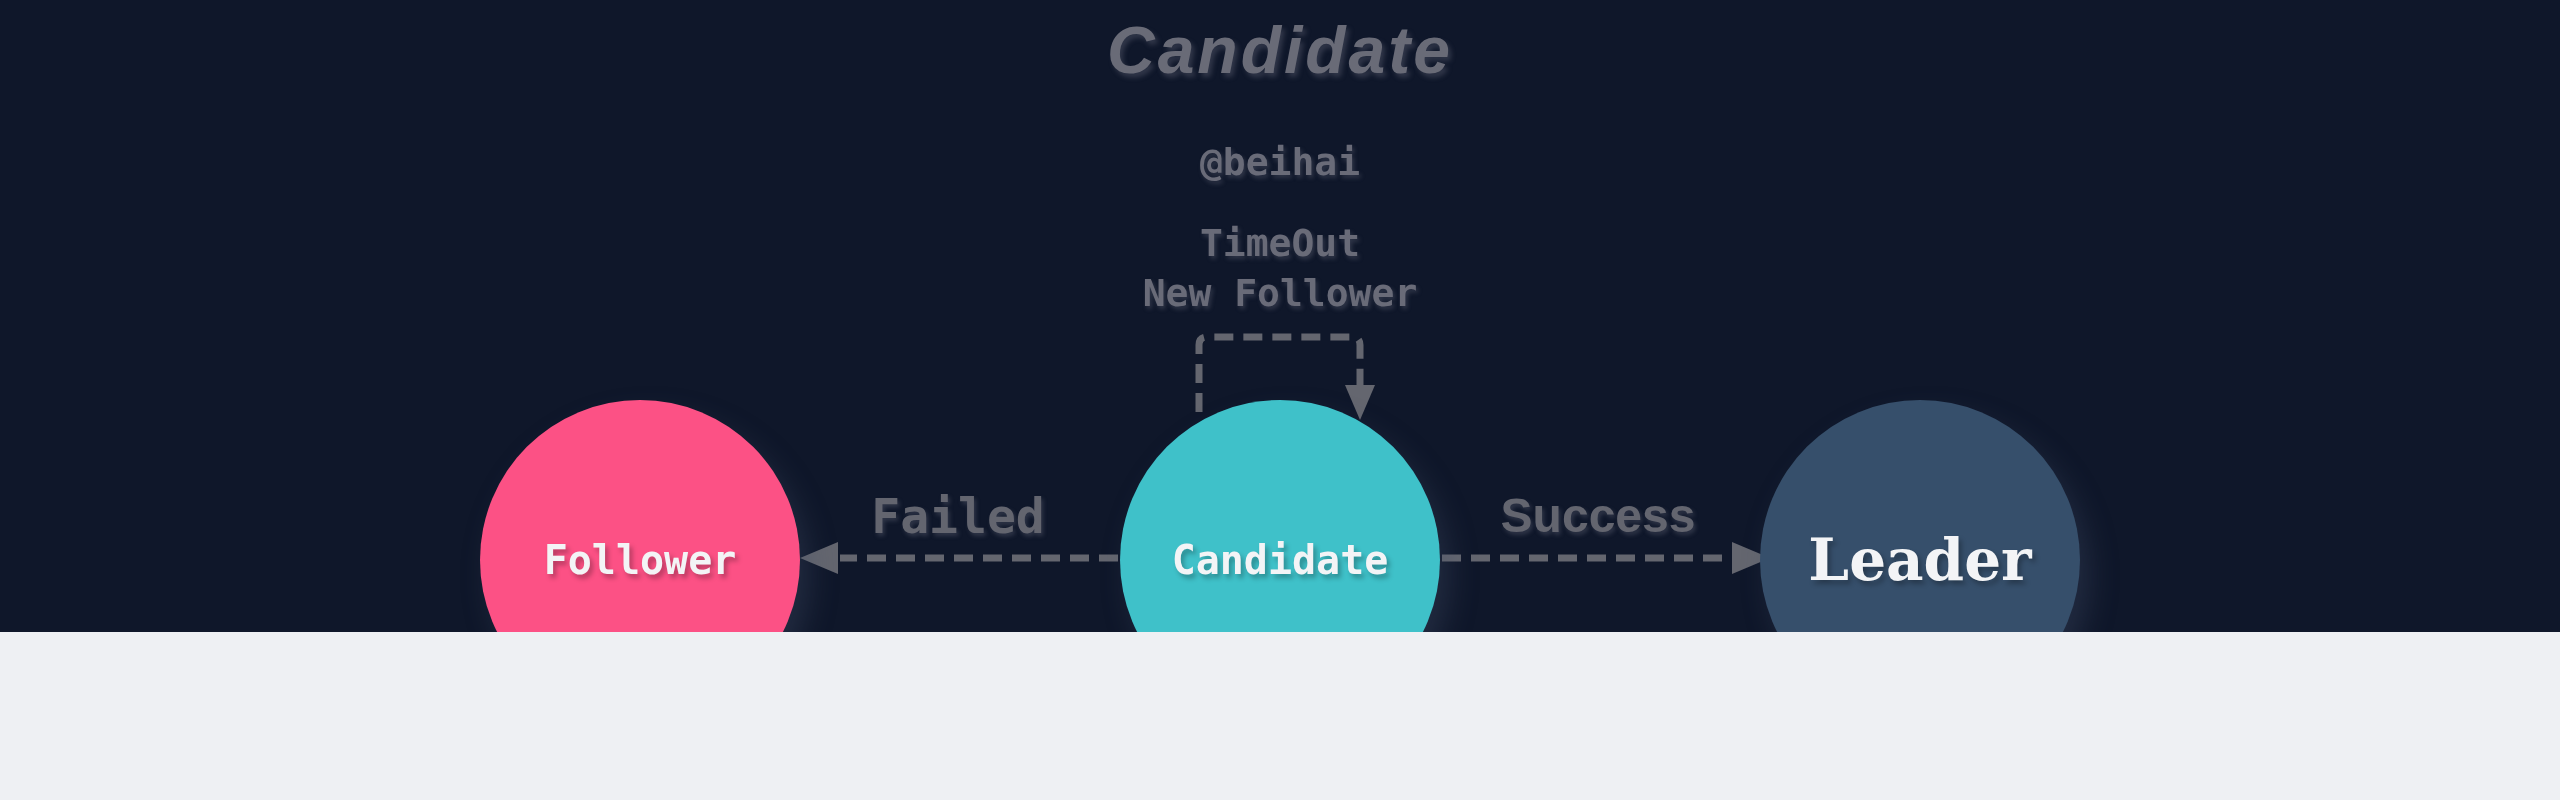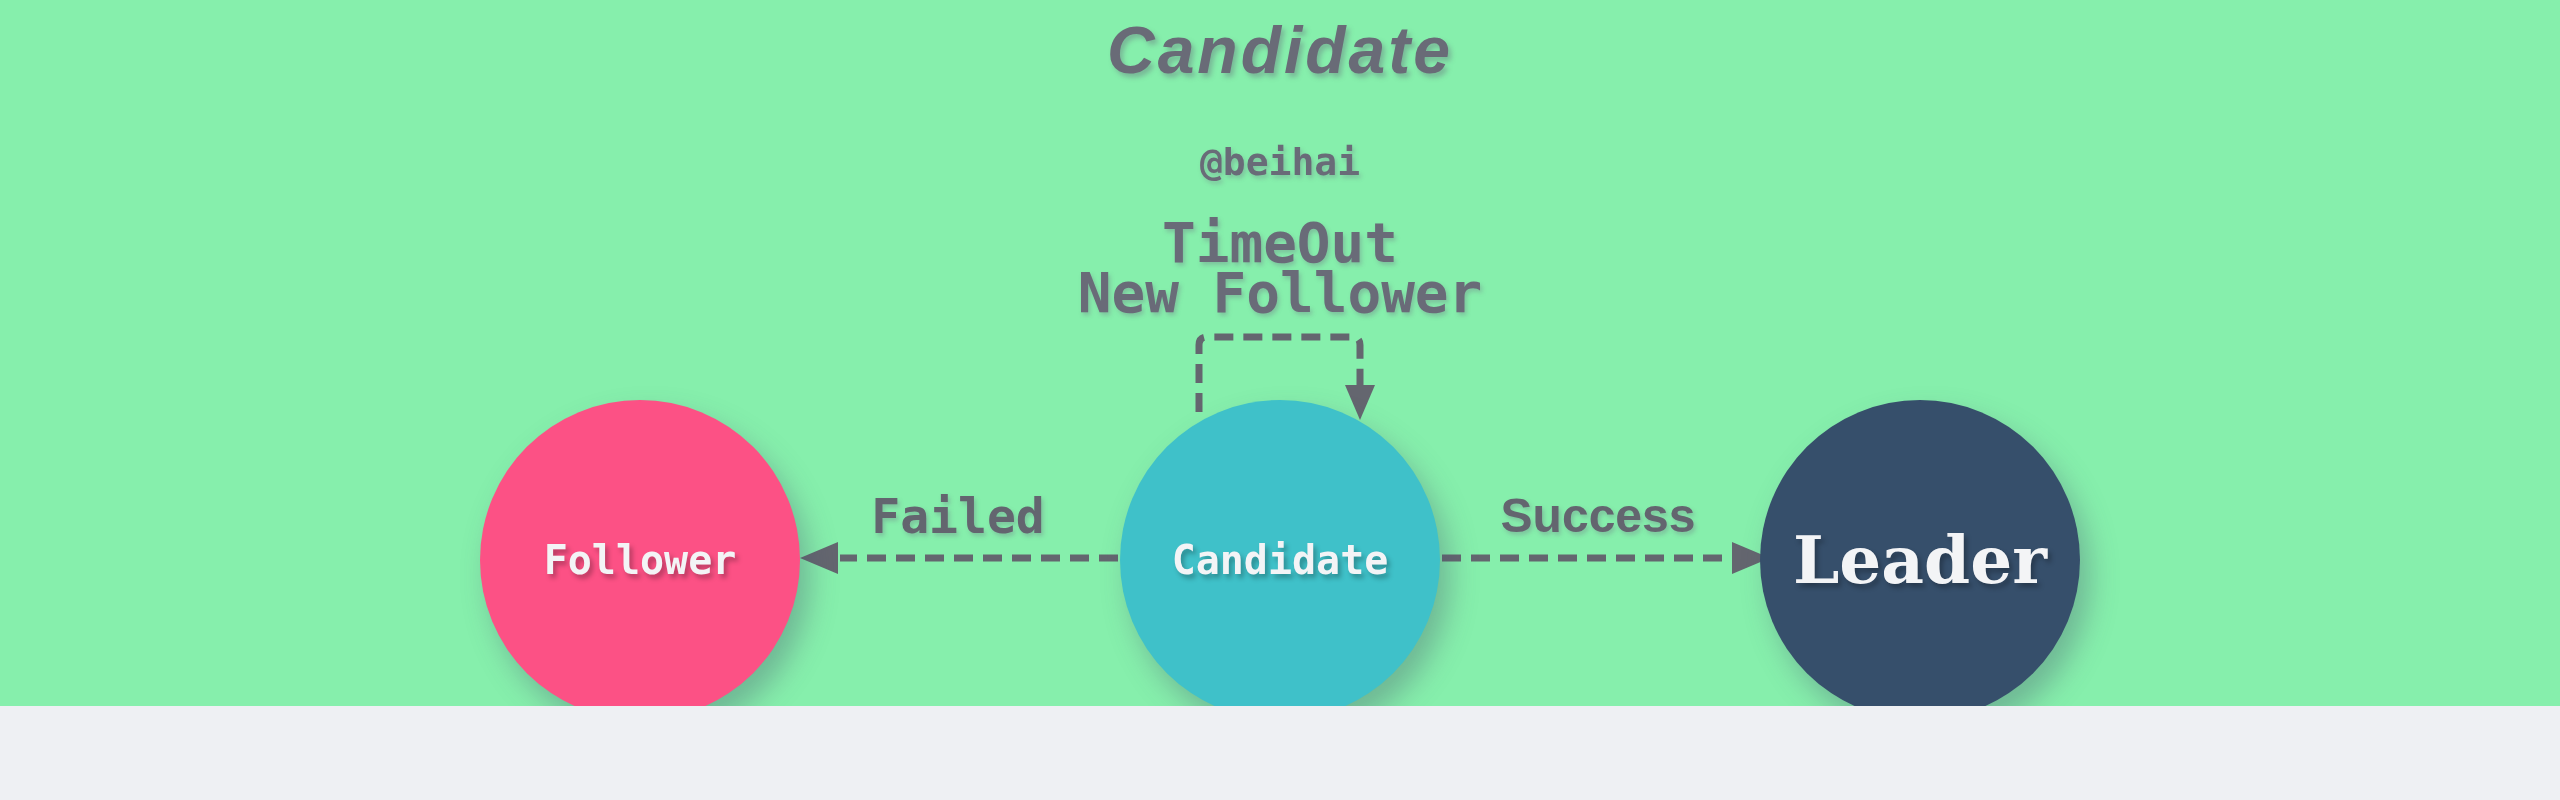--- a/index.html
+++ b/index.html
@@ -1,22 +1,22 @@
 <!DOCTYPE html>
 <html><head>
 <meta charset="utf-8">
 <style>
   html, body { margin: 0; padding: 0; }
   body { width: 2560px; height: 800px; background: #eef0f3; }
 
   .stage {
     position: relative;
     width: 2560px;
-    height: 706px;
-    background: #86efac;
+    height: 632px;
+    background: #0f172a;
     overflow: hidden;
     font-family: "DejaVu Sans Mono", monospace;
   }
 
   
   .title {
     position: absolute;
     top: 12px; left: 0; right: 0;
     margin: 0;
     text-align: center;
@@ -37,21 +37,21 @@
     font-size: 38px;
     color: #696b78;
     text-shadow: 2px 3px 4px rgba(110,112,130,0.35);
   }
 
   .loop-label {
     position: absolute;
     top: 218px; left: 0; right: 0;
     text-align: center;
     font-weight: 700;
-    font-size: 56px;
+    font-size: 38px;
     line-height: 50px;
     color: #696b78;
     text-shadow: 2px 3px 4px rgba(110,112,130,0.35);
   }
 
   
   .edges {
     position: absolute;
     top: 0; left: 0;
     width: 2560px; height: 800px;
@@ -98,21 +98,21 @@
 
   .node-label {
     font-weight: 700;
     font-size: 40px;
     color: #f3f4f6;
     text-shadow: 3px 4px 5px rgba(0,0,0,0.28);
     white-space: nowrap;
   }
   .node.leader .node-label {
     font-family: "DejaVu Serif", serif;
-    font-size: 66px;
+    font-size: 58px;
   }
 </style>
 </head>
 <body>
 
 <div class="stage">
 
   <h1 class="title">Candidate</h1>
 
   <div class="author">@beihai</div>

